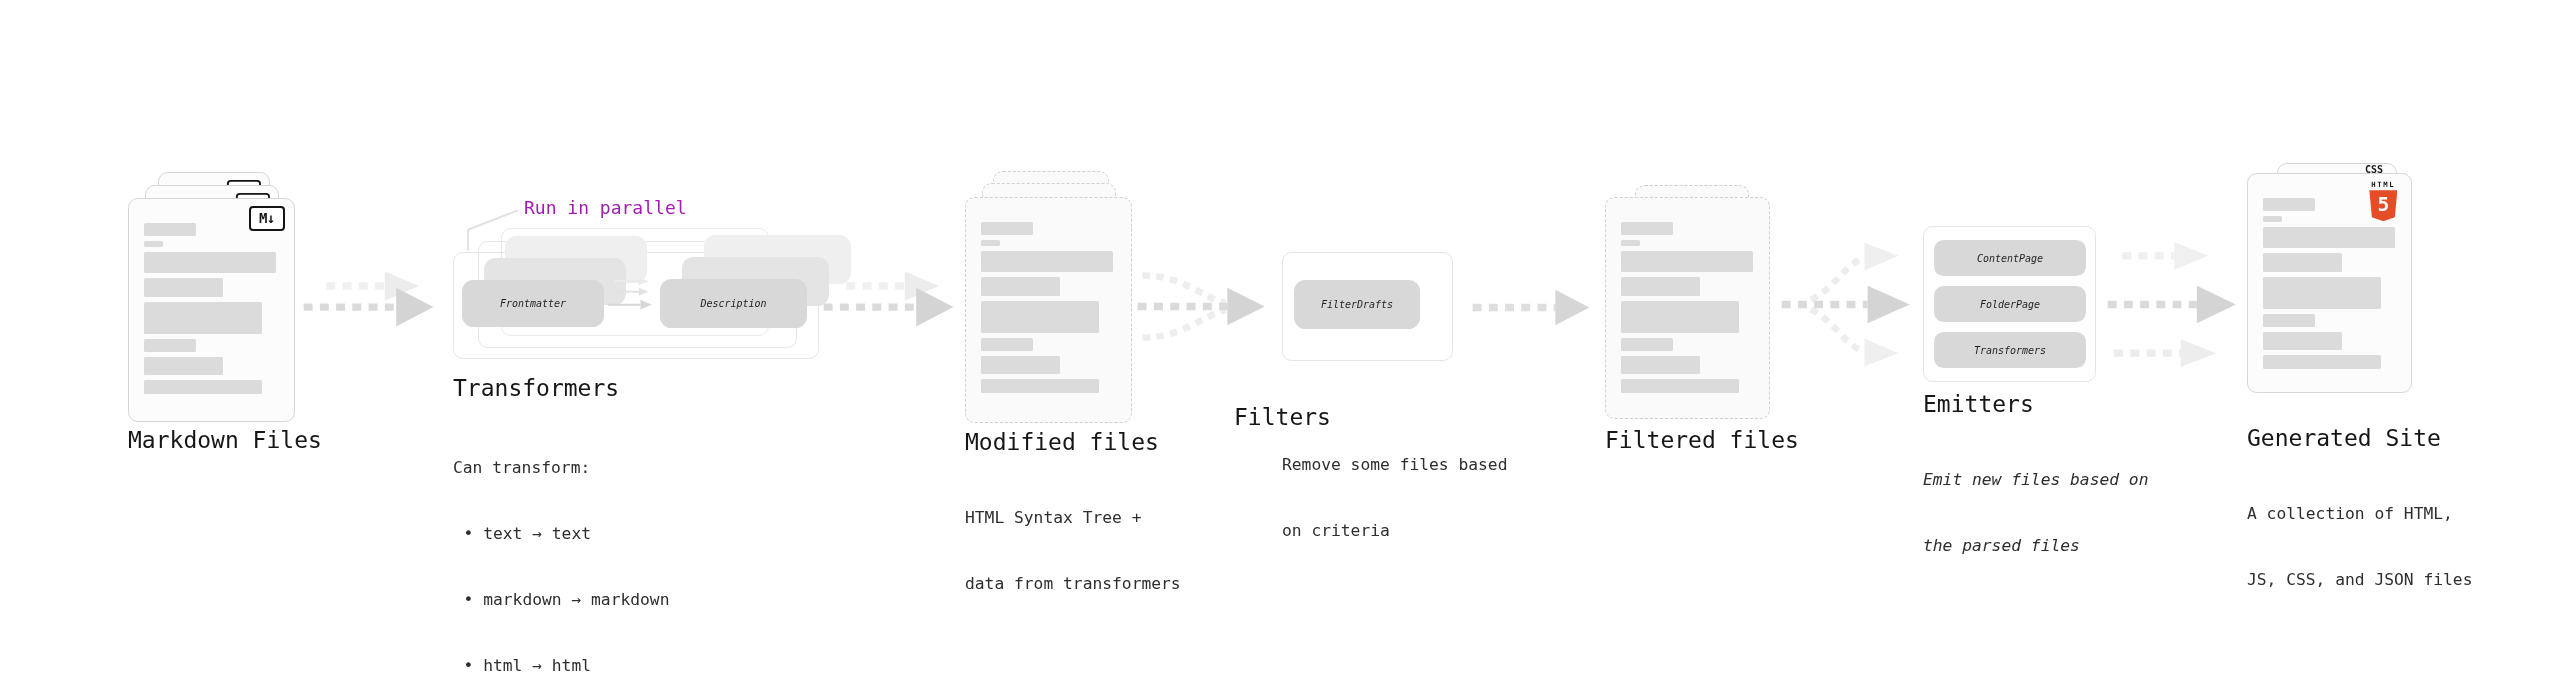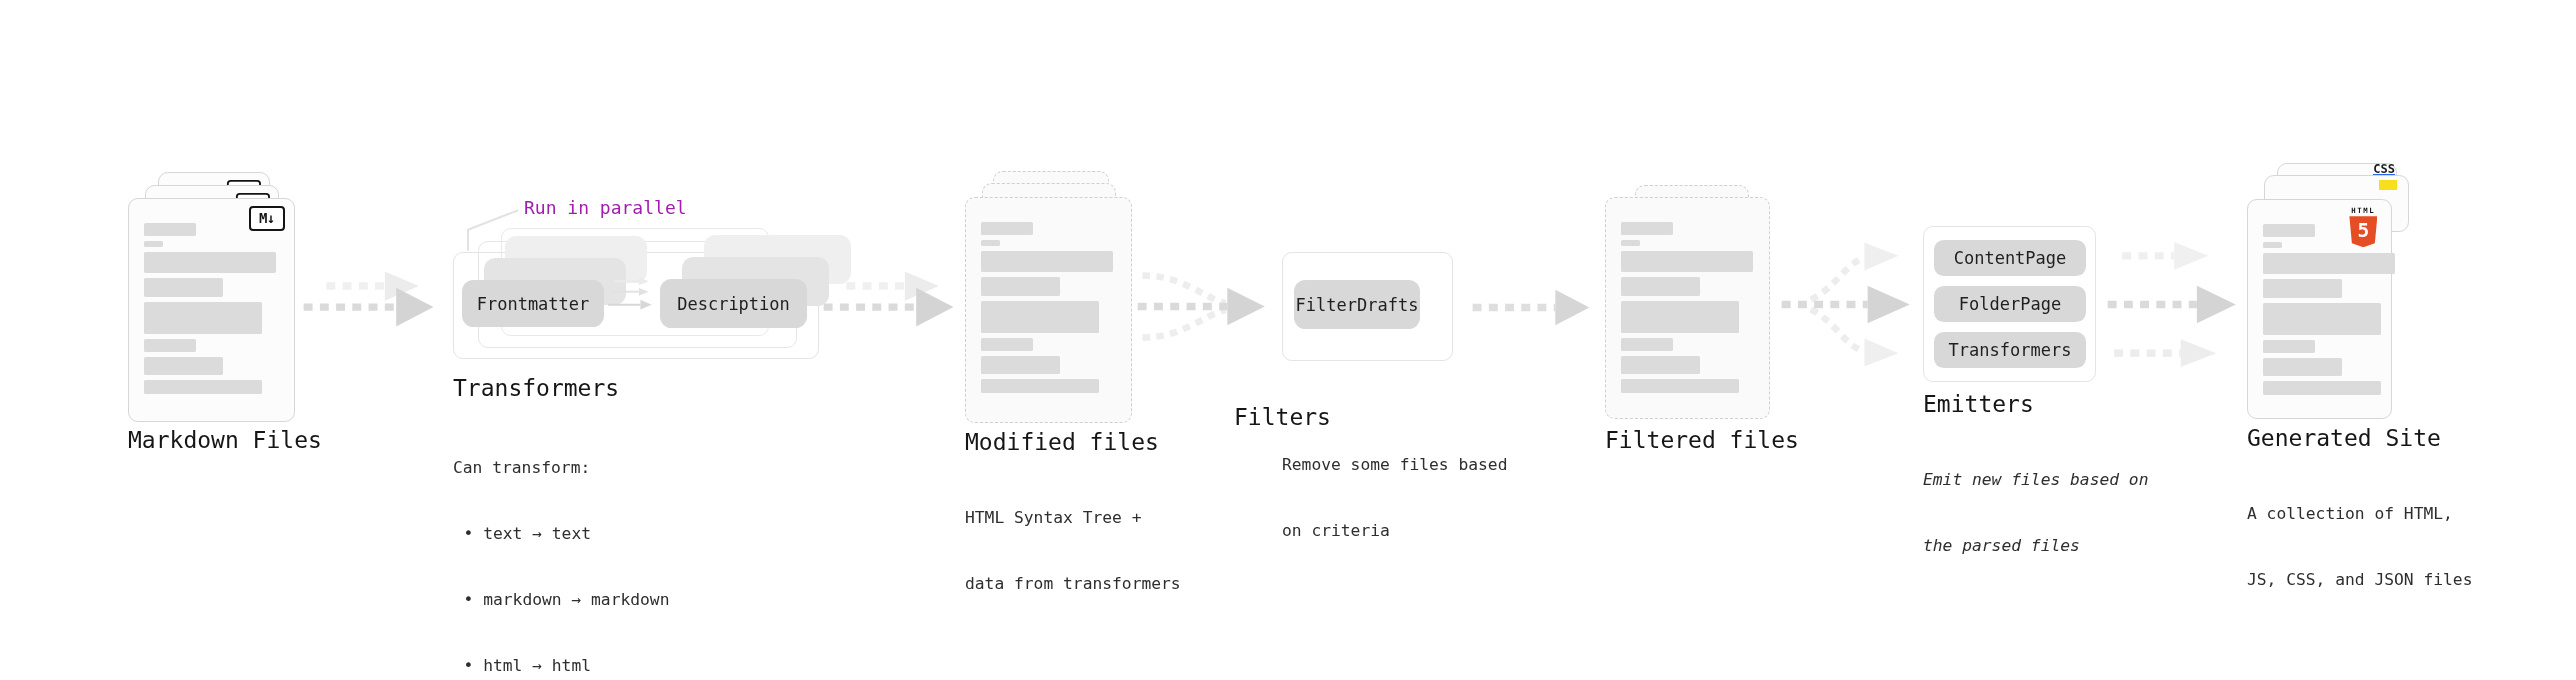--- a/index.html
+++ b/index.html
@@ -35,22 +35,22 @@
     width:32.5px;height:20.3px;
     border:2.4px solid #141414;border-radius:4.1px;
     background:#fff;color:#141414;
     font-size:14px;font-weight:bold;line-height:20.3px;text-align:center;
     letter-spacing:-0.8px;
   }
   .md-badge.small{transform:scale(.92);transform-origin:top right;}
 
   
   .css-badge{
-    position:absolute;top:2.4px;right:1px;
-    font-size:12px;font-weight:bold;color:#1a1a1a;
+    position:absolute;top:2.4px;right:13px;
+    font-size:10px;font-weight:bold;color:#1a1a1a;
     border-bottom:3.3px solid #2965f1;
     line-height:7.3px;padding-bottom:0.8px;letter-spacing:0;
   }
   .js-badge{
     position:absolute;top:4.1px;right:11.4px;
     width:18px;height:9.8px;background:#f7df1e;
   }
   .html5-badge{
     position:absolute;top:7.3px;right:11.4px;width:32.5px;text-align:center;
   }
@@ -70,21 +70,21 @@
     border:1.6px solid #e4e4e4;border-radius:9.8px;
     background:transparent;box-sizing:border-box;
   }
   .frame-card.filled{background:#ffffff;}
 
   
   .pill{
     position:absolute;
     background:#d8d8d8;border-radius:11.4px;
     display:flex;align-items:center;justify-content:center;
-    font-size:17px;color:#1f1f1f;box-sizing:border-box;
+    font-size:10px;color:#1f1f1f;box-sizing:border-box;font-style:italic;
   }
   .pill.ghost1{background:#e4e4e4;}
   .pill.ghost2{background:#efefef;}
 
   
   .stage-label{
     position:absolute;
     font-size:23px;color:#161616;white-space:pre;letter-spacing:0;
   }
   .stage-desc{
@@ -267,21 +267,21 @@
     <polygon points="92,125 92,159 136,142" fill="#ededed"></polygon>
   </svg>
 
   <div>
     <div class="doc-card" style="left:2277px;top:163px;width:120px;height:57px;">
       <span class="css-badge">CSS</span>
     </div>
     <div class="doc-card" style="left:2264px;top:175px;width:145px;height:57px;">
       <span class="js-badge"></span>
     </div>
-    <div class="doc-card" style="left:2247px;top:199px;width:145px;height:220px;">
+    <div class="doc-card" style="left:2247px;top:173px;width:165px;height:220px;">
       <div class="html5-badge">
         <div class="word">HTML</div>
         <div class="shield">5</div>
       </div>
       <div class="doc-bars">
           <div class="bar" style="width: 52px; height: 13px;"></div>
           <div class="bar" style="width: 18.7px; height: 5.7px;"></div>
           <div class="bar" style="width: 132px; height: 21px;"></div>
           <div class="bar" style="width: 79px; height: 19.5px;"></div>
           <div class="bar" style="width: 118px; height: 32px;"></div>

